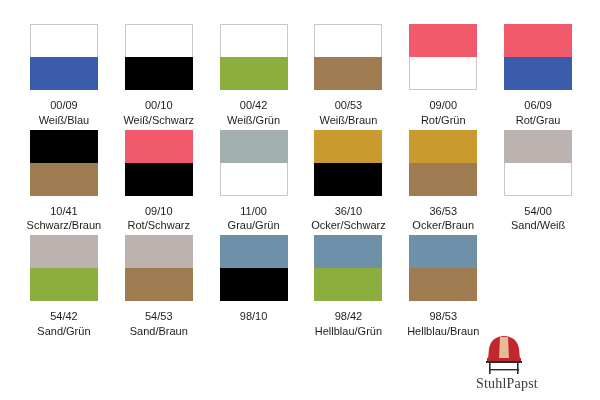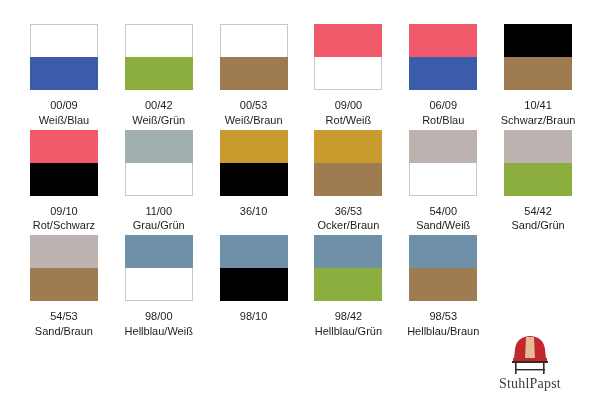--- a/index.html
+++ b/index.html
@@ -72,21 +72,21 @@
     white-space: nowrap;
   }
 
   #brand-logo {
     position: absolute;
     right: 16px;
     bottom: 8px;
     width: 108px;
     display: flex;
     flex-direction: column;
-    align-items: center;
+    align-items: flex-start;
   }
   #brand-mark {
     width: 56px;
     height: 40px;
     display: block;
   }
   #brand-wordmark {
     font-family: "Liberation Serif", serif;
     font-size: 14px;
     letter-spacing: 0.2px;
@@ -103,48 +103,56 @@
       <div class="swatch-chip">
         <div class="swatch-half top light" style="background: rgb(255, 255, 255);"></div>
         <div class="swatch-half bottom" style="background: rgb(58, 92, 171);"></div>
       </div>
       <div class="swatch-code">00/09</div>
       <div class="swatch-name">Weiß/Blau</div>
     </div>
     <div class="swatch-cell">
       <div class="swatch-chip">
         <div class="swatch-half top light" style="background: rgb(255, 255, 255);"></div>
+        <div class="swatch-half bottom" style="background: rgb(0, 0, 0);"></div>
+      </div>
+      <div class="swatch-code">00/10</div>
+      <div class="swatch-name">Weiß/Schwarz</div>
+    </div>
+    <div class="swatch-cell">
+      <div class="swatch-chip">
+        <div class="swatch-half top light" style="background: rgb(255, 255, 255);"></div>
         <div class="swatch-half bottom" style="background: rgb(140, 174, 63);"></div>
       </div>
       <div class="swatch-code">00/42</div>
       <div class="swatch-name">Weiß/Grün</div>
     </div>
     <div class="swatch-cell">
       <div class="swatch-chip">
         <div class="swatch-half top light" style="background: rgb(255, 255, 255);"></div>
         <div class="swatch-half bottom" style="background: rgb(158, 123, 81);"></div>
       </div>
       <div class="swatch-code">00/53</div>
       <div class="swatch-name">Weiß/Braun</div>
     </div>
     <div class="swatch-cell">
       <div class="swatch-chip">
         <div class="swatch-half top" style="background: rgb(240, 90, 106);"></div>
         <div class="swatch-half bottom light" style="background: rgb(255, 255, 255);"></div>
       </div>
       <div class="swatch-code">09/00</div>
-      <div class="swatch-name">Rot/Weiß</div>
+      <div class="swatch-name">Rot/Grün</div>
     </div>
     <div class="swatch-cell">
       <div class="swatch-chip">
         <div class="swatch-half top" style="background: rgb(240, 90, 106);"></div>
         <div class="swatch-half bottom" style="background: rgb(58, 92, 171);"></div>
       </div>
       <div class="swatch-code">06/09</div>
-      <div class="swatch-name">Rot/Blau</div>
+      <div class="swatch-name">Rot/Grau</div>
     </div>
     <div class="swatch-cell">
       <div class="swatch-chip">
         <div class="swatch-half top" style="background: rgb(0, 0, 0);"></div>
         <div class="swatch-half bottom" style="background: rgb(158, 123, 81);"></div>
       </div>
       <div class="swatch-code">10/41</div>
       <div class="swatch-name">Schwarz/Braun</div>
     </div>
     <div class="swatch-cell">
@@ -162,20 +170,21 @@
       </div>
       <div class="swatch-code">11/00</div>
       <div class="swatch-name">Grau/Grün</div>
     </div>
     <div class="swatch-cell">
       <div class="swatch-chip">
         <div class="swatch-half top" style="background: rgb(201, 155, 46);"></div>
         <div class="swatch-half bottom" style="background: rgb(0, 0, 0);"></div>
       </div>
       <div class="swatch-code">36/10</div>
+      <div class="swatch-name">Ocker/Schwarz</div>
     </div>
     <div class="swatch-cell">
       <div class="swatch-chip">
         <div class="swatch-half top" style="background: rgb(201, 155, 46);"></div>
         <div class="swatch-half bottom" style="background: rgb(158, 123, 81);"></div>
       </div>
       <div class="swatch-code">36/53</div>
       <div class="swatch-name">Ocker/Braun</div>
     </div>
     <div class="swatch-cell">
@@ -194,28 +203,20 @@
       <div class="swatch-code">54/42</div>
       <div class="swatch-name">Sand/Grün</div>
     </div>
     <div class="swatch-cell">
       <div class="swatch-chip">
         <div class="swatch-half top" style="background: rgb(188, 179, 176);"></div>
         <div class="swatch-half bottom" style="background: rgb(158, 123, 81);"></div>
       </div>
       <div class="swatch-code">54/53</div>
       <div class="swatch-name">Sand/Braun</div>
-    </div>
-    <div class="swatch-cell">
-      <div class="swatch-chip">
-        <div class="swatch-half top" style="background: rgb(110, 144, 168);"></div>
-        <div class="swatch-half bottom light" style="background: rgb(255, 255, 255);"></div>
-      </div>
-      <div class="swatch-code">98/00</div>
-      <div class="swatch-name">Hellblau/Weiß</div>
     </div>
     <div class="swatch-cell">
       <div class="swatch-chip">
         <div class="swatch-half top" style="background: rgb(110, 144, 168);"></div>
         <div class="swatch-half bottom" style="background: rgb(0, 0, 0);"></div>
       </div>
       <div class="swatch-code">98/10</div>
     </div>
     <div class="swatch-cell">
       <div class="swatch-chip">

